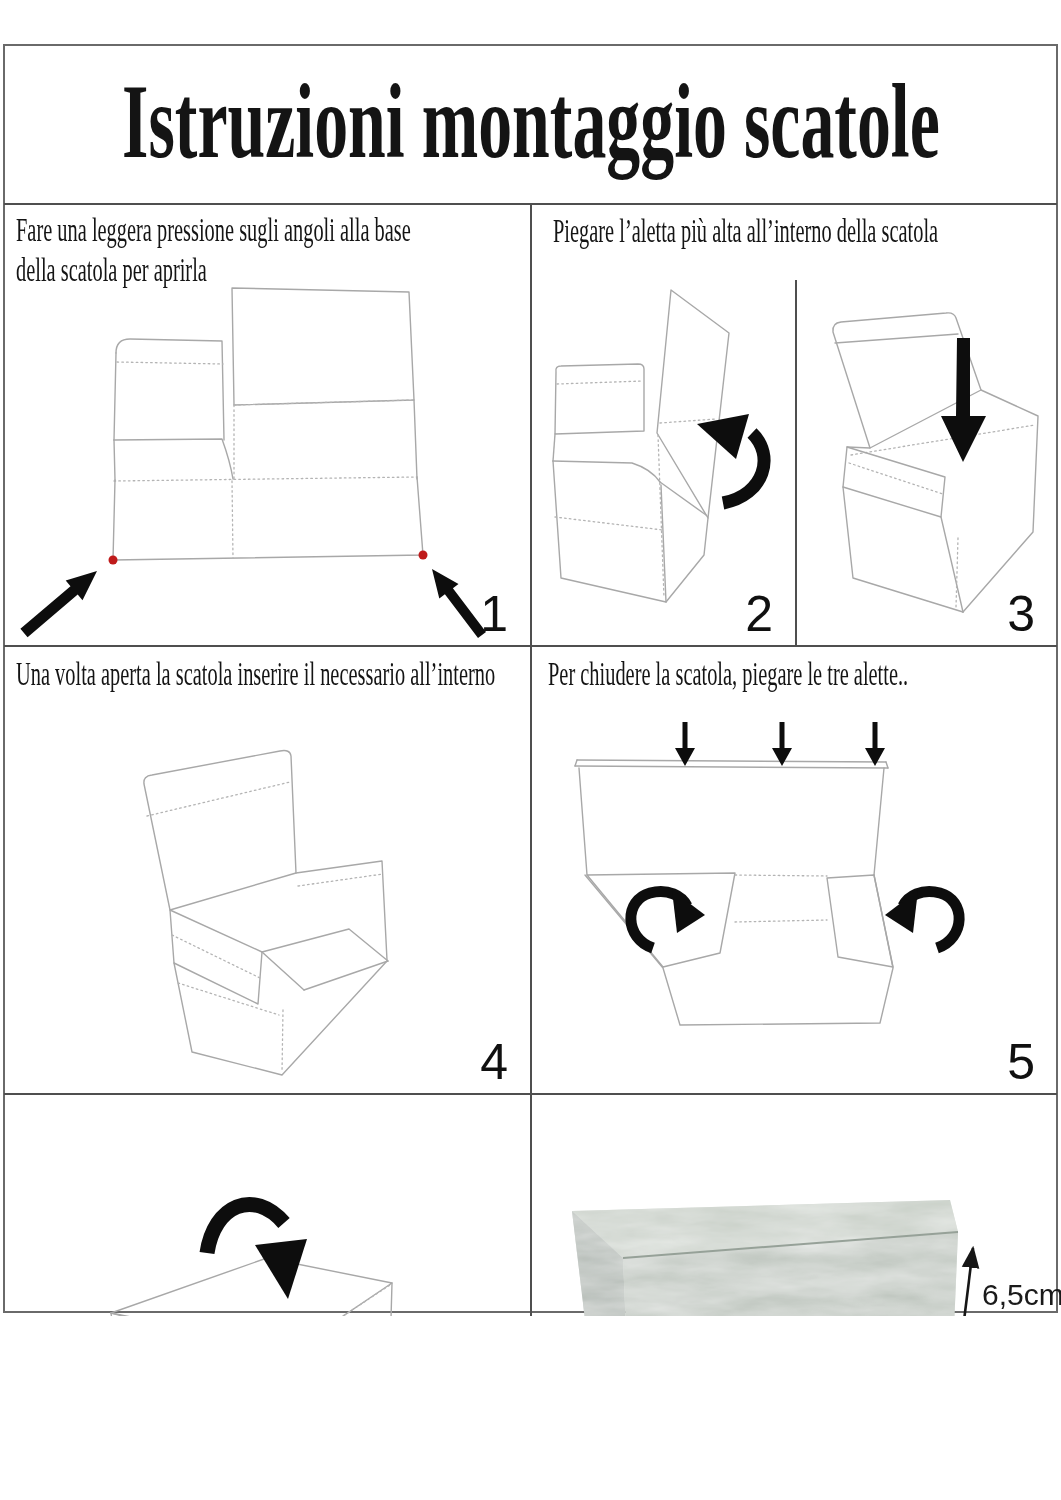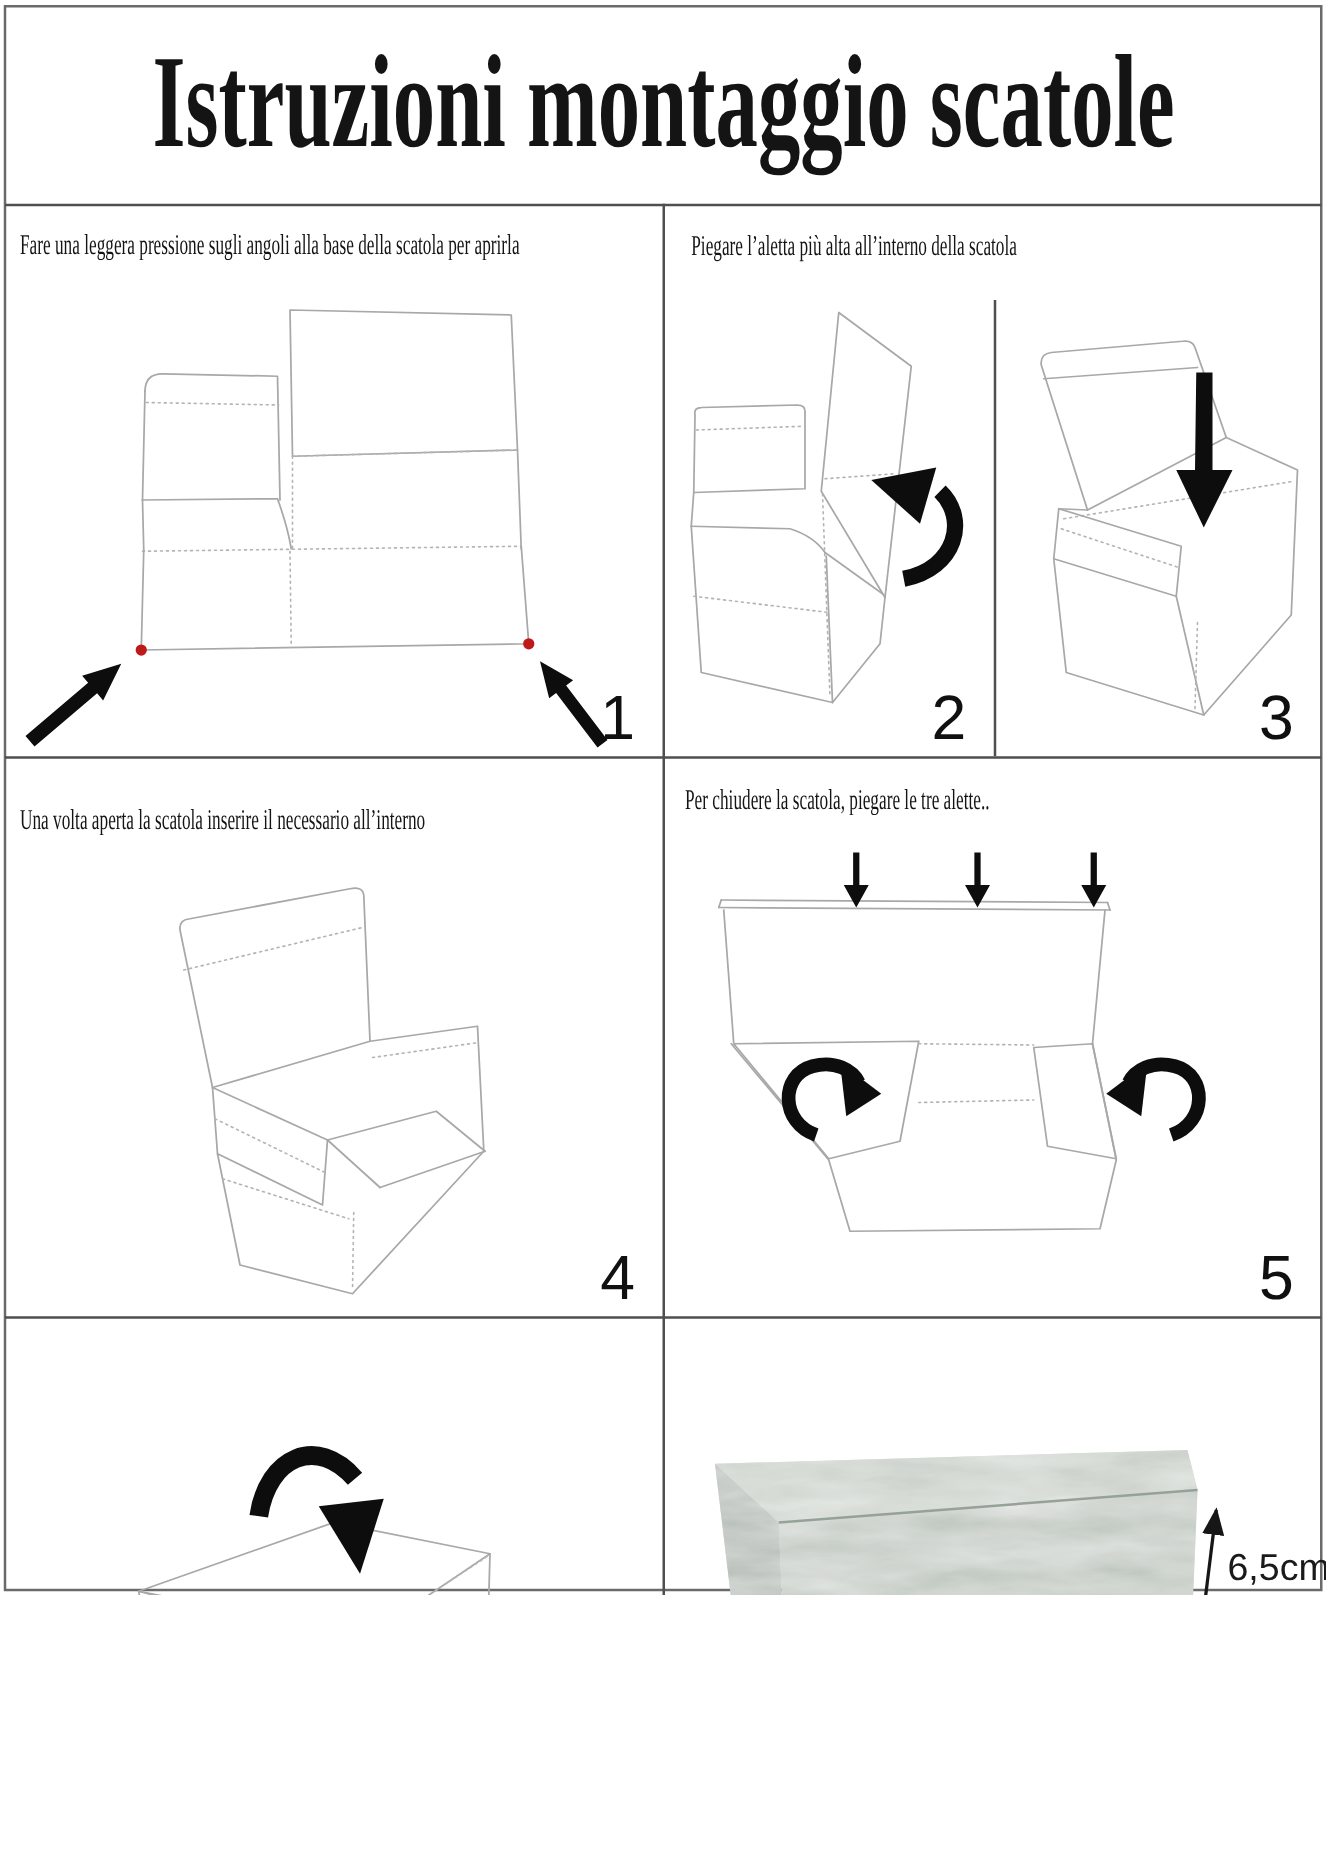--- a/index.html
+++ b/index.html
@@ -1,25 +1,25 @@
 <!DOCTYPE html>
 <html style="--page-bg: #ffffff; --frame: #6a6a6a; --grid: #4f4f4f; --sketch-line: #a8a8a8; --arrow-black: #0d0d0d; --dot-red: #bf1a1a; --box-top: #b7c1b6; --box-front: #aeb8ae; --box-side: #97a29a; --text: #141414;"><head>
 <meta charset="utf-8">
 <title>Istruzioni montaggio scatole</title>
 <style>
   html,body{margin:0;padding:0;background:#fff;}
   .page{position:relative;width:1061px;height:1276px;background:var(--page-bg,#fff);overflow:hidden;
-        font-family:"Liberation Serif","DejaVu Serif",serif;color:var(--text,#141414);}
+        font-family:"Liberation Serif","DejaVu Serif",serif;color:var(--text,#141414);margin-top:40px;}
   .frame{position:absolute;left:3px;top:4px;right:3px;bottom:3px;border:2px solid var(--frame,#6a6a6a);pointer-events:none;}
   .hline{position:absolute;left:4px;right:4px;height:2px;background:var(--grid,#4f4f4f);}
   .vline{position:absolute;width:2px;background:var(--grid,#4f4f4f);}
   .title{position:absolute;left:0;top:22px;width:1061px;height:120px;display:flex;justify-content:center;align-items:center;}
   .title .cond{display:inline-block;white-space:nowrap;font-weight:bold;font-size:106px;line-height:1;
                transform:scaleX(0.64);transform-origin:center;letter-spacing:0;}
-  .caption{position:absolute;font-size:23px;line-height:52px;}
+  .caption{position:absolute;font-size:34px;line-height:40px;}
   .caption .cond{display:inline-block;transform:scaleX(0.6);transform-origin:0 0;}
   .caption .nowrap{white-space:nowrap;}
   .stepnum{position:absolute;right:22px;bottom:6px;font-family:"Liberation Sans","DejaVu Sans",sans-serif;
            font-size:50px;line-height:1;color:#101010;}
   .panel{position:absolute;}
   .panel svg{position:absolute;left:0;top:0;}
   .dimlabel{position:absolute;font-family:"Liberation Sans","DejaVu Sans",sans-serif;color:#1a1a1a;}
   
   .ln{fill:none;stroke:var(--sketch-line,#a8a8a8);stroke-width:1.4;stroke-linejoin:round;stroke-linecap:round;}
   .dt{fill:none;stroke:#b4b4b4;stroke-width:1.3;stroke-dasharray:1.6 3.2;stroke-linecap:round;}
@@ -43,21 +43,21 @@
   <div class="hline" style="top:1053px"></div>
   <div class="vline" style="left:530px;top:163px;height:1334px"></div>
   <div class="vline" style="left:795px;top:240px;height:365px"></div>
 
   <div class="caption" style="left:16px;top:170px">
     <span class="cond" style="width:720px">Fare una leggera pressione sugli angoli alla base della scatola per aprirla</span>
   </div>
   <div class="caption" style="left:553px;top:171px">
     <span class="cond nowrap">Piegare l’aletta più alta all’interno della scatola</span>
   </div>
-  <div class="caption" style="left:16px;top:630px">
+  <div class="caption" style="left:16px;top:614px">
     <span class="cond nowrap">Una volta aperta la scatola inserire il necessario all’interno</span>
   </div>
   <div class="caption" style="left:548px;top:614px">
     <span class="cond nowrap">Per chiudere la scatola, piegare le tre alette..</span>
   </div>
 
   <div class="panel" style="left:4px;top:163px;width:526px;height:442px">
     <svg width="526" height="442" viewBox="0 0 526 442">
       <g>
         <path class="ln" d="M228,85 L405,89 L410,197 L230,202 Z"></path>

